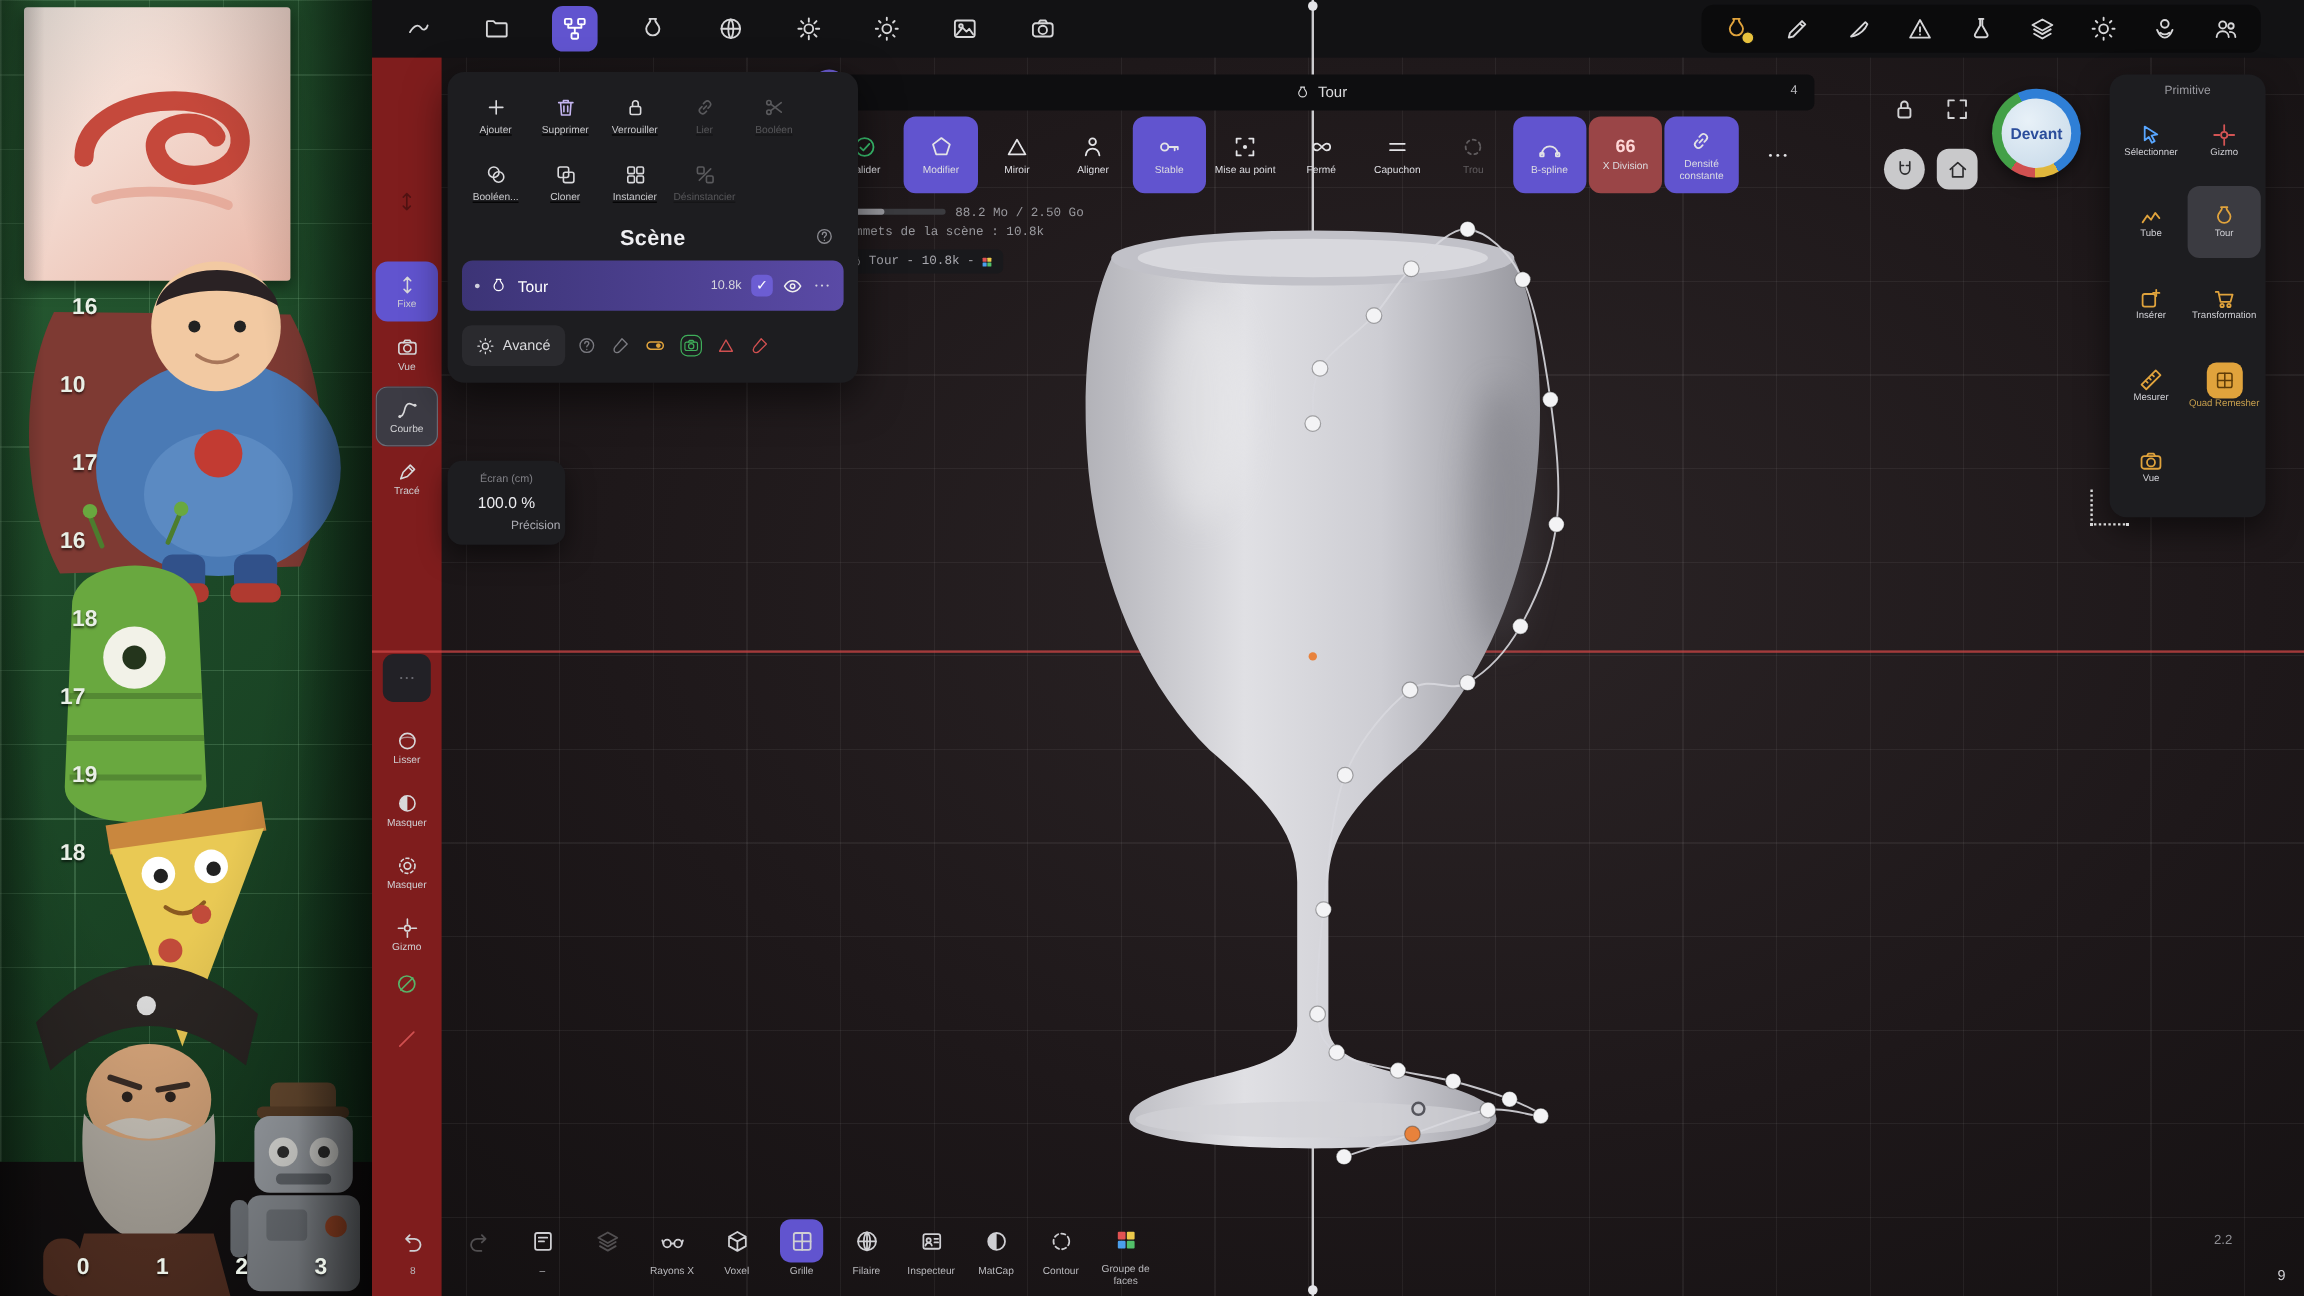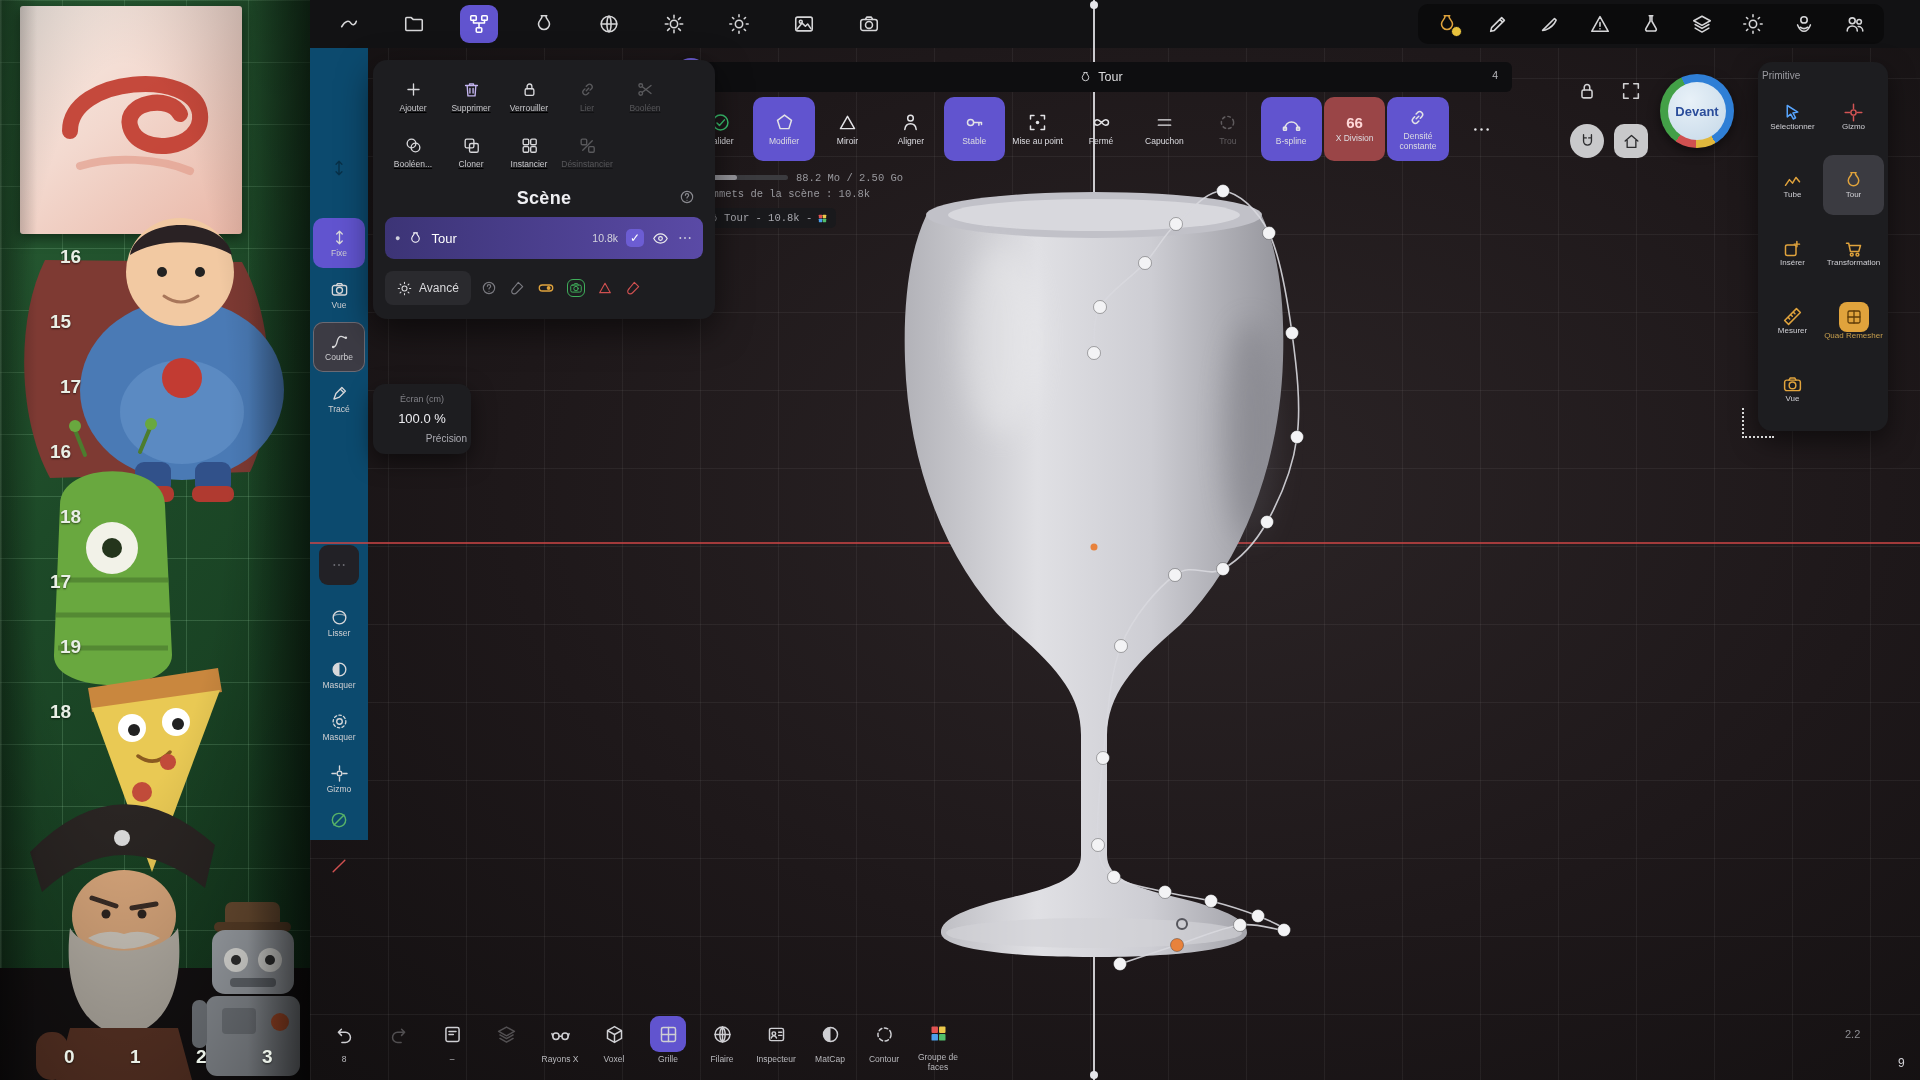--- a/index.html
+++ b/index.html
@@ -13,21 +13,21 @@
     background-image:
       repeating-linear-gradient(to right, rgba(160,220,170,.20) 0 1px, transparent 1px 62px),
       repeating-linear-gradient(to bottom, rgba(160,220,170,.20) 0 1px, transparent 1px 62px),
       repeating-linear-gradient(to right, rgba(200,240,205,.15) 0 2px, transparent 2px 310px),
       linear-gradient(135deg,#2a6136 0%,#1d4a28 45%,#153a1f 100%);}
   #mat-vignette{left:0;top:0;width:310px;height:1080px;background:radial-gradient(ellipse at 40% 40%, transparent 40%, rgba(0,0,0,.45) 100%),linear-gradient(to right, rgba(0,0,0,.35), transparent 12%, transparent 80%, rgba(0,0,0,.5));pointer-events:none;}
   .matnum{position:absolute;color:#e9efe6;font-size:19px;font-weight:bold;text-shadow:0 1px 2px rgba(0,0,0,.6);}
   #photo-card{left:20px;top:6px;width:222px;height:228px;border-radius:3px;background:linear-gradient(140deg,#f7ede6 0%,#f3d9cf 45%,#e9b6a6 100%);box-shadow:0 4px 14px rgba(0,0,0,.5);}
 
   
-  #toolcol{left:310px;top:0;width:58px;height:840px;background:#0c4a6e;}
+  #toolcol{left:310px;top:0;width:58px;height:1080px;background:#7f1d1d;}
   .ltool{width:52px;height:50px;margin:2px auto;border-radius:10px;display:flex;flex-direction:column;align-items:center;justify-content:center;gap:2px;color:#d8d8da;}
   .ltool .lbl{font-size:8.5px;color:#cfcfd2;line-height:1;}
   .purplebg{background:#6154cf;}
   .seltool{background:#3c3b44;box-shadow:inset 0 0 0 1px #6a6a74;}
 
   
   #topbar{left:310px;top:0;right:0;height:48px;background:#121214;}
   #tl-icons{position:absolute;left:20px;top:0;height:48px;display:flex;align-items:center;gap:27px;}
   .tbtn{width:38px;height:38px;border-radius:9px;display:flex;align-items:center;justify-content:center;color:#d6d6d8;}
   .tactive{background:#6154cf;color:#fff;}
@@ -72,21 +72,21 @@
   .topt .bigval{font-size:15px;font-weight:bold;color:#ffd7d7;line-height:1;}
 
   
   #stats{left:700px;top:172px;z-index:15;color:#98989d;font-size:10.5px;font-family:Liberation Mono, monospace;}
   #membar{display:inline-block;width:88px;height:5px;border-radius:3px;background:#3b3b3f;vertical-align:middle;margin-right:8px;position:relative;top:-1px;}
   #membar i{display:block;width:42%;height:100%;border-radius:3px;background:#97979d;}
   #obj-pill{display:inline-flex;align-items:center;gap:5px;background:#19191c;border-radius:5px;padding:4px 8px;margin-top:8px;color:#a9a9af;}
 
   
   #primitive{left:1758px;top:62px;width:122px;background:#1d1d20;border-radius:14px;padding:8px 4px 12px;box-shadow:0 10px 26px rgba(0,0,0,.5);z-index:20;}
-  #primitive .ptitle{text-align:left;font-size:10px;color:#9a9aa0;margin-bottom:6px;}
+  #primitive .ptitle{text-align:center;font-size:10px;color:#9a9aa0;margin-bottom:6px;}
   #prim-grid{display:grid;grid-template-columns:1fr 1fr;row-gap:8px;}
   .prim-item{height:60px;display:flex;flex-direction:column;align-items:center;justify-content:center;gap:0;border-radius:10px;}
   .prim-item .lbl{font-size:8px;color:#cfcfd4;text-align:center;line-height:1.1;white-space:nowrap;}
   .prim-active{background:#3b3b41;}
   .quad-card{width:30px;height:30px;border-radius:8px;background:#e0a33c;color:#5f3d08;display:flex;align-items:center;justify-content:center;}
   #dotcorner{left:1742px;top:408px;width:30px;height:28px;border-left:2px dotted #d8d8d8;border-bottom:2px dotted #d8d8d8;z-index:20;}
 
   
   .vctl{color:#d2d2d4;z-index:20;}
   .vcirc{width:34px;height:34px;border-radius:10px;background:#c9c9cb;color:#2c2c2e;display:flex;align-items:center;justify-content:center;z-index:20;}
@@ -504,21 +504,21 @@
         <circle cx="270" cy="960" r="5" fill="#333"></circle>
       <rect x="230" y="978" width="46" height="9" rx="4" fill="#6b7076"></rect>
       <rect x="206" y="996" width="94" height="80" rx="11" fill="#969ba1"></rect>
       <rect x="222" y="1008" width="34" height="26" rx="4" fill="#7b8086"></rect>
       <circle cx="280" cy="1022" r="9" fill="#c2572e"></circle>
       <rect x="192" y="1000" width="15" height="48" rx="7" fill="#7b8086"></rect>
     </svg>
     <div id="mat-vignette" class="abs"></div>
     <div id="mat-nums">
         <span class="matnum" style="left:60px;top:246px">16</span>
-        <span class="matnum" style="left:50px;top:311px">15</span>
+        <span class="matnum" style="left:50px;top:311px">10</span>
         <span class="matnum" style="left:60px;top:376px">17</span>
         <span class="matnum" style="left:50px;top:441px">16</span>
         <span class="matnum" style="left:60px;top:506px">18</span>
         <span class="matnum" style="left:50px;top:571px">17</span>
         <span class="matnum" style="left:60px;top:636px">19</span>
         <span class="matnum" style="left:50px;top:701px">18</span>
         <span class="matnum" style="left:64px;top:1046px">0</span>
         <span class="matnum" style="left:130px;top:1046px">1</span>
         <span class="matnum" style="left:196px;top:1046px">2</span>
         <span class="matnum" style="left:262px;top:1046px">3</span>

